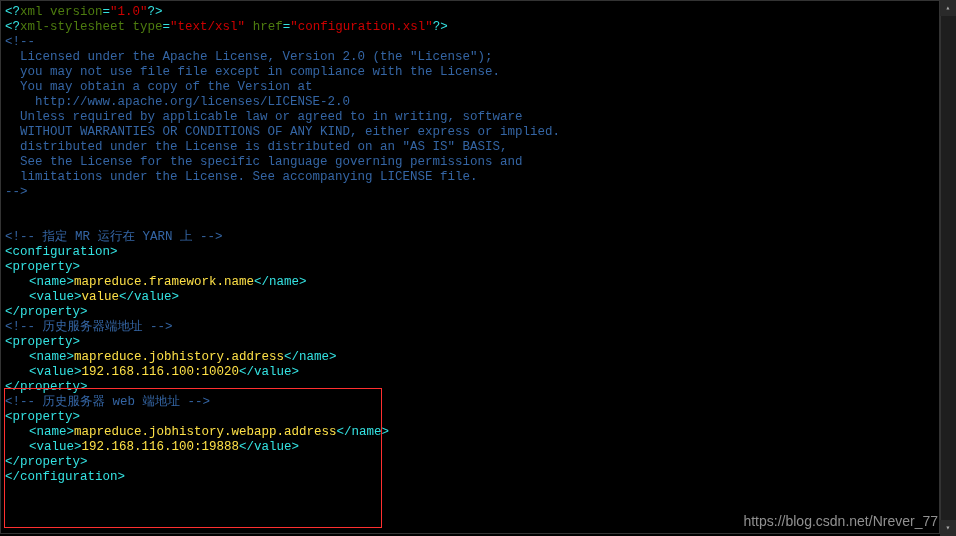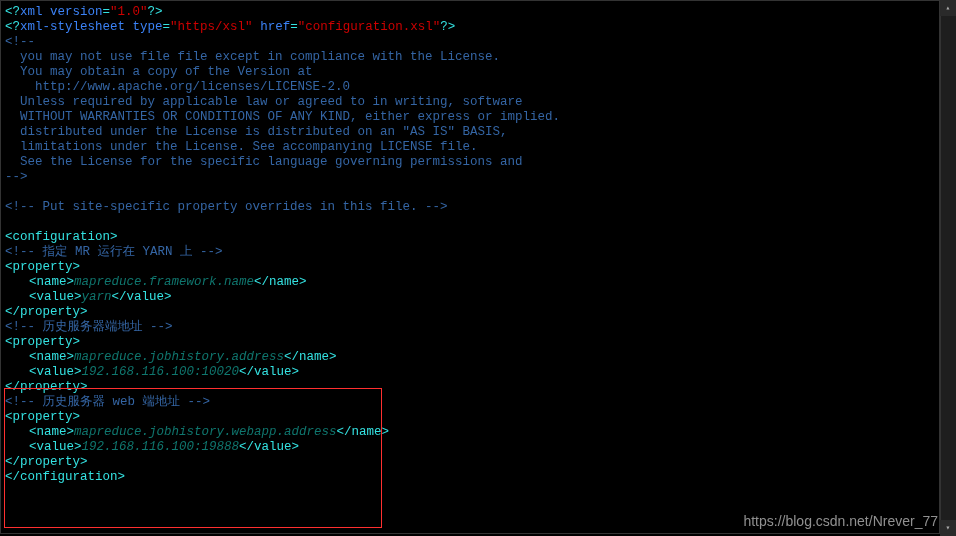--- a/index.html
+++ b/index.html
@@ -39,23 +39,23 @@
   width: 16px;
   height: 16px;
   background: #2a2a2a;
   color: #aaa;
   font-size: 8px;
   text-align: center;
   line-height: 16px;
 }
 .line { white-space: pre; }
 .tag { color: #34e2e2; } 
-.attr { color: #3b82f6; } 
+.attr { color: #4d7c0f; } 
 .str { color: #cc0000; } 
-.txt { color: #0f766e; font-style: italic; } 
+.txt { color: #fde047; } 
 .cmt { color: #3465a4; } 
 .indent1 { padding-left: 24px; }
 .highlight-box {
   position: absolute;
   border: 1px solid #ff3030;
   pointer-events: none;
   left: 4px;
   top: 388px;
   width: 378px;
   height: 140px;
@@ -71,48 +71,48 @@
   margin-top: 24px;
 }
 </style>
 </head>
 <body>
 
 <div class="viewer">
 
 <div class="line"><span class="tag">&lt;?</span><span class="attr">xml version</span><span class="tag">=</span><span class="str">"<span>1.0</span>"</span><span class="tag">?&gt;</span></div>
 
-<div class="line"><span class="tag">&lt;?</span><span class="attr">xml-stylesheet type</span><span class="tag">=</span><span class="str">"<span>https/xsl</span>"</span> <span class="attr">href</span><span class="tag">=</span><span class="str">"<span>configuration.xsl</span>"</span><span class="tag">?&gt;</span></div>
+<div class="line"><span class="tag">&lt;?</span><span class="attr">xml-stylesheet type</span><span class="tag">=</span><span class="str">"<span>text/xsl</span>"</span> <span class="attr">href</span><span class="tag">=</span><span class="str">"<span>configuration.xsl</span>"</span><span class="tag">?&gt;</span></div>
 
 <div class="line cmt">&lt;!--</div>
+<div class="line cmt">  Licensed under the Apache License, Version 2.0 (the "License");</div>
 <div class="line cmt">  you may not use file file except in compliance with the License.</div>
 <div class="line cmt">  You may obtain a copy of the Version at</div>
 <div class="line cmt"></div>
 <div class="line cmt">    http://www.apache.org/licenses/LICENSE-2.0</div>
 <div class="line cmt"></div>
 <div class="line cmt">  Unless required by applicable law or agreed to in writing, software</div>
 <div class="line cmt">  WITHOUT WARRANTIES OR CONDITIONS OF ANY KIND, either express or implied.</div>
 <div class="line cmt">  distributed under the License is distributed on an "AS IS" BASIS,</div>
+<div class="line cmt">  See the License for the specific language governing permissions and</div>
 <div class="line cmt">  limitations under the License. See accompanying LICENSE file.</div>
-<div class="line cmt">  See the License for the specific language governing permissions and</div>
 <div class="line cmt">--&gt;</div>
 
 <div class="line">&nbsp;</div>
 
-<div class="line"><span class="cmt">&lt;!--</span><span class="cmt"> Put site-specific property overrides in this file. </span><span class="cmt">--&gt;</span></div>
 
 <div class="line">&nbsp;</div>
 
+<div class="line"><span class="cmt">&lt;!--</span><span class="cmt"> 指定 MR 运行在 YARN 上 </span><span class="cmt">--&gt;</span></div>
+
 <div class="line tag">&lt;configuration&gt;</div>
-
-<div class="line"><span class="cmt">&lt;!--</span><span class="cmt"> 指定 MR 运行在 YARN 上 </span><span class="cmt">--&gt;</span></div>
 
 <div class="line tag">&lt;property&gt;</div>
 <div class="line indent1"><span class="tag">&lt;name&gt;</span><span class="txt">mapreduce.framework.name</span><span class="tag">&lt;/name&gt;</span></div>
-<div class="line indent1"><span class="tag">&lt;value&gt;</span><span class="txt">yarn</span><span class="tag">&lt;/value&gt;</span></div>
+<div class="line indent1"><span class="tag">&lt;value&gt;</span><span class="txt">value</span><span class="tag">&lt;/value&gt;</span></div>
 <div class="line tag">&lt;/property&gt;</div>
 
 <div class="line"><span class="cmt">&lt;!--</span><span class="cmt"> 历史服务器端地址 </span><span class="cmt">--&gt;</span></div>
 
 <div class="line tag">&lt;property&gt;</div>
 <div class="line indent1"><span class="tag">&lt;name&gt;</span><span class="txt">mapreduce.jobhistory.address</span><span class="tag">&lt;/name&gt;</span></div>
 <div class="line indent1"><span class="tag">&lt;value&gt;</span><span class="txt">192.168.116.100:10020</span><span class="tag">&lt;/value&gt;</span></div>
 <div class="line tag">&lt;/property&gt;</div>
 
 <div class="line"><span class="cmt">&lt;!--</span><span class="cmt"> 历史服务器 web 端地址 </span><span class="cmt">--&gt;</span></div>

